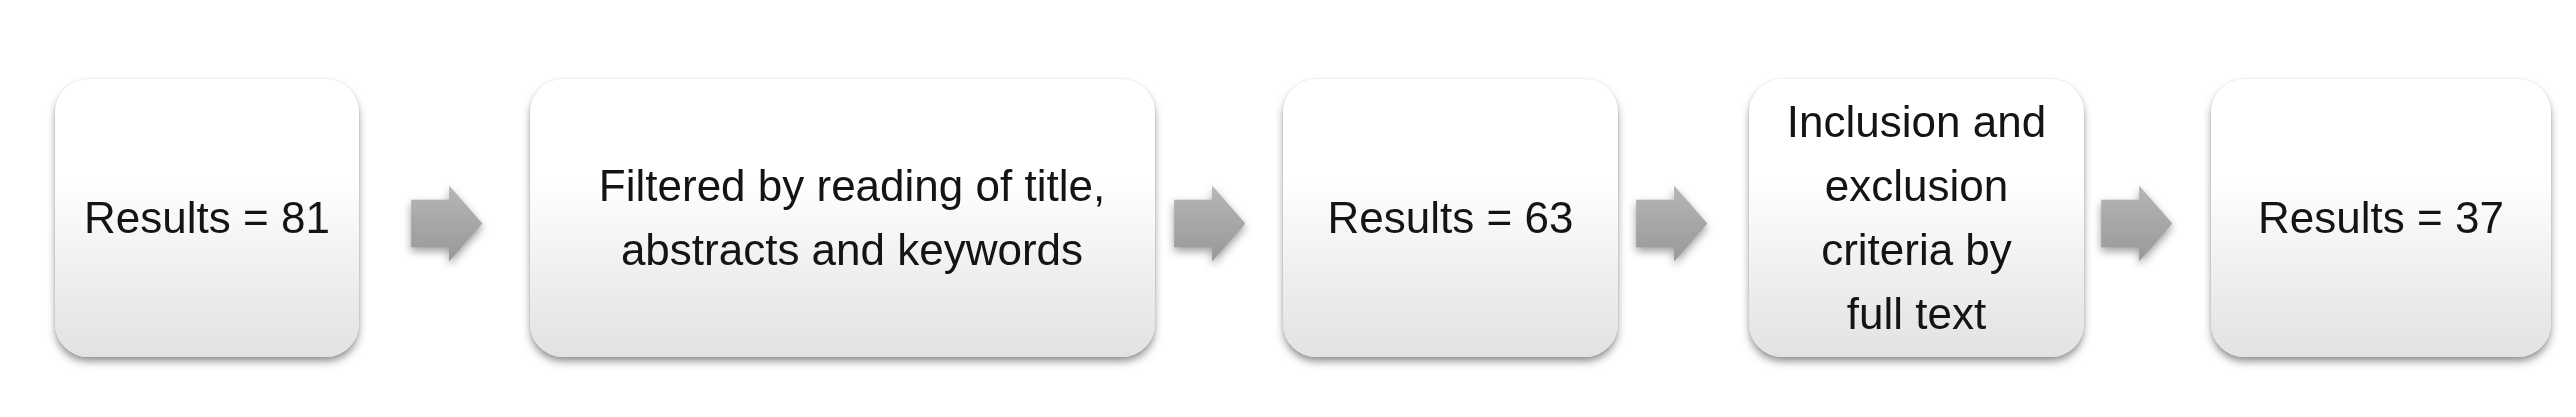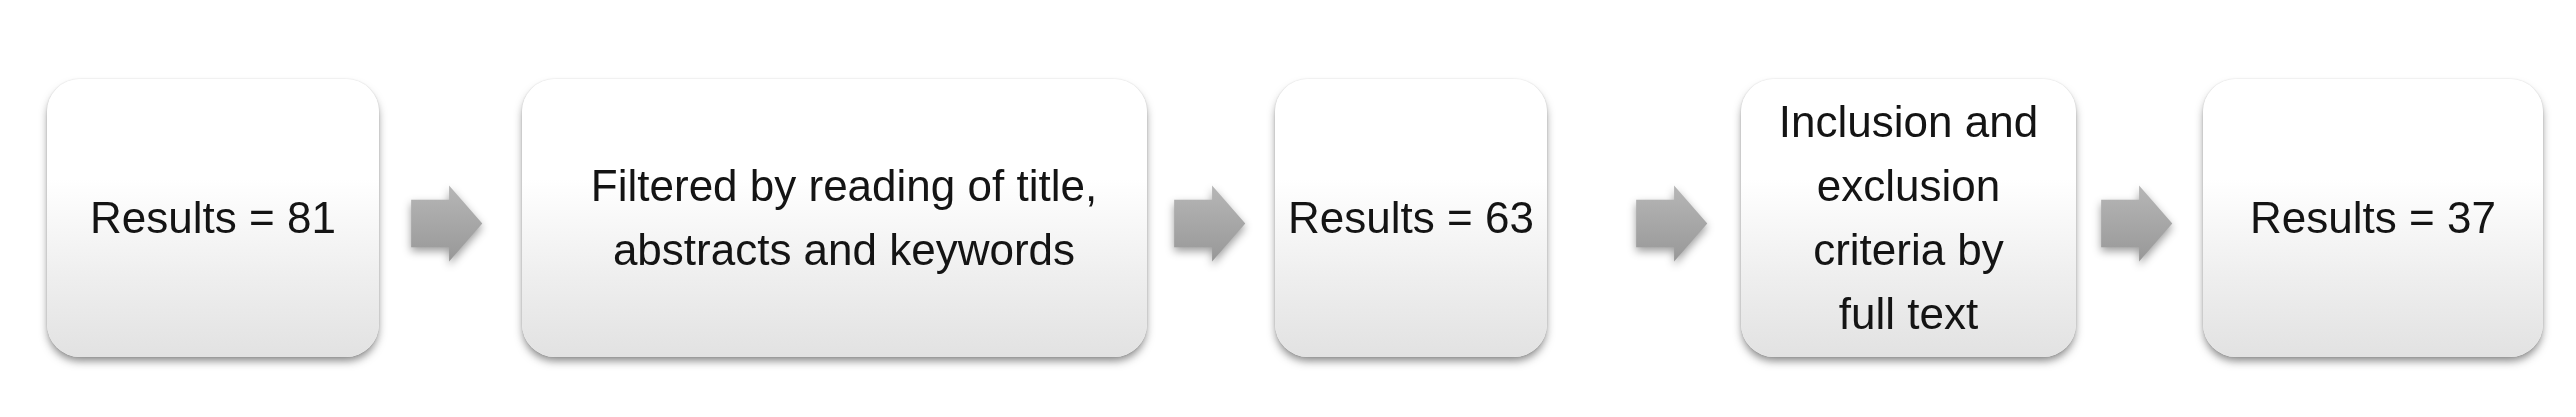--- a/index.html
+++ b/index.html
@@ -21,30 +21,31 @@
     height: 278px;
     box-sizing: border-box;
     border-radius: 33px;
     background: linear-gradient(180deg, #ffffff 0%, #ffffff 36%, #eeeeee 72%, #e2e2e2 100%);
     box-shadow: 0 5.5px 8px -1.6px rgba(40,40,40,0.55), 0 0 1.6px rgba(0,0,0,0.18);
     display: flex;
     align-items: center;
     justify-content: center;
     text-align: center;
     padding: 8px 11px;
+    margin-left: 8px;
   }
   .step-label {
     font-size: 44px;
     line-height: 1.45;
     color: #141414;
     white-space: pre-line;
   }
-  .s1 { left: 47px;   width: 332px; }
+  .s1 { left: 47px;   width: 304px; }
   .s2 { left: 522px;  width: 625px; padding-left: 30px; }
-  .s3 { left: 1275px; width: 272px; }
+  .s3 { left: 1275px; width: 335px; }
   .s4 { left: 1741px; width: 335px; }
   .s5 { left: 2203px; width: 340px; }
   .arrow {
     position: absolute;
     top: 184px;
     width: 73px;
     height: 79px;
     filter: drop-shadow(0 4.7px 4px rgba(0,0,0,0.38));
   }
   .a1 { left: 411px; }

